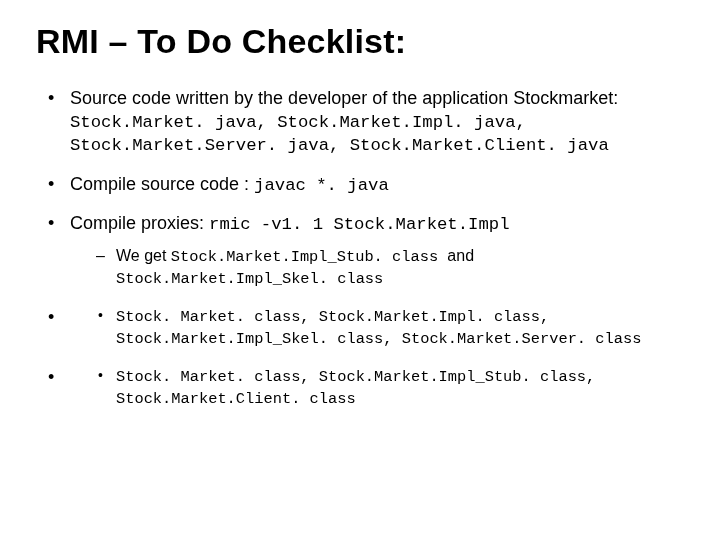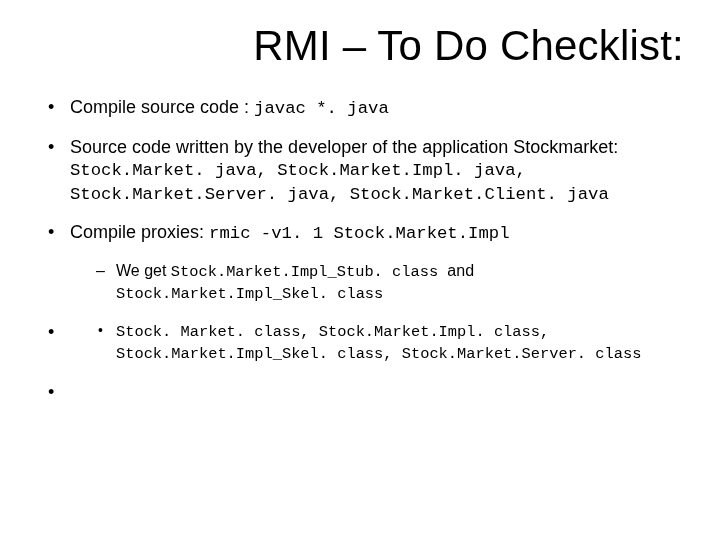--- a/index.html
+++ b/index.html
@@ -10,23 +10,23 @@
       font-family: Arial, Helvetica, sans-serif;
       color: #000;
     }
     .slide {
       width: 720px;
       height: 540px;
       padding: 22px 36px 20px 36px;
       position: relative;
     }
     .title {
-      font-size: 42px;
-      font-weight: 400;
-      text-align: right;
+      font-size: 34px;
+      font-weight: 700;
+      text-align: left;
       margin-bottom: 26px;
       letter-spacing: 0.2px;
     }
     ul.level1 {
       list-style: none;
       padding-left: 10px;
     }
     ul.level1 > li {
       position: relative;
       padding-left: 24px;
@@ -37,21 +37,21 @@
     ul.level1 > li::before {
       content: "•";
       position: absolute;
       left: 2px;
       top: 0;
       font-size: 18px;
     }
     ul.level2 {
       list-style: none;
       padding-left: 26px;
-      margin-top: 16px;
+      margin-top: 10px;
     }
     ul.level2 > li {
       position: relative;
       padding-left: 20px;
       margin-bottom: 6px;
       font-size: 16px;
       line-height: 1.3;
     }
     ul.level2.dash > li::before {
       content: "–";
@@ -74,41 +74,46 @@
   </style>
 </head>
 <body>
 
 <div class="slide">
   <h1 class="title">RMI – To Do Checklist:</h1>
 
   <ul class="level1">
 
     <li>
-      <span>Compile source code : </span><span class="mono">javac *. java</span>
+      <span>Source  code written by the developer of the application Stockmarket: </span><span class="mono">Stock.Market. java, Stock.Market.Impl. java, Stock.Market.Server. java, Stock.Market.Client. java</span>
     </li>
 
     <li>
-      <span>Source  code written by the developer of the application Stockmarket: </span><span class="mono">Stock.Market. java, Stock.Market.Impl. java, Stock.Market.Server. java, Stock.Market.Client. java</span>
+      <span>Compile source code : </span><span class="mono">javac *. java</span>
     </li>
 
     <li>
       <span>Compile proxies: </span><span class="mono">rmic -v1. 1 Stock.Market.Impl</span>
       <ul class="level2 dash">
         <li>
           <span>We get </span><span class="mono">Stock.Market.Impl_Stub. class </span><span>and </span><span class="mono">Stock.Market.Impl_Skel. class</span>
         </li>
       </ul>
     </li>
 
     <li class="tight">
       <ul class="level2 dot">
         <li>
           <span class="mono">Stock. Market. class, Stock.Market.Impl. class, Stock.Market.Impl_Skel. class, Stock.Market.Server. class</span>
         </li>
       </ul>
     </li>
 
     <li>
+      <ul class="level2 dot">
+        <li>
+          <span class="mono">Stock. Market. class, Stock.Market.Impl_Stub. class, Stock.Market.Client. class</span>
+        </li>
+      </ul>
     </li>
 
   </ul>
 </div>
 
 </body></html>

